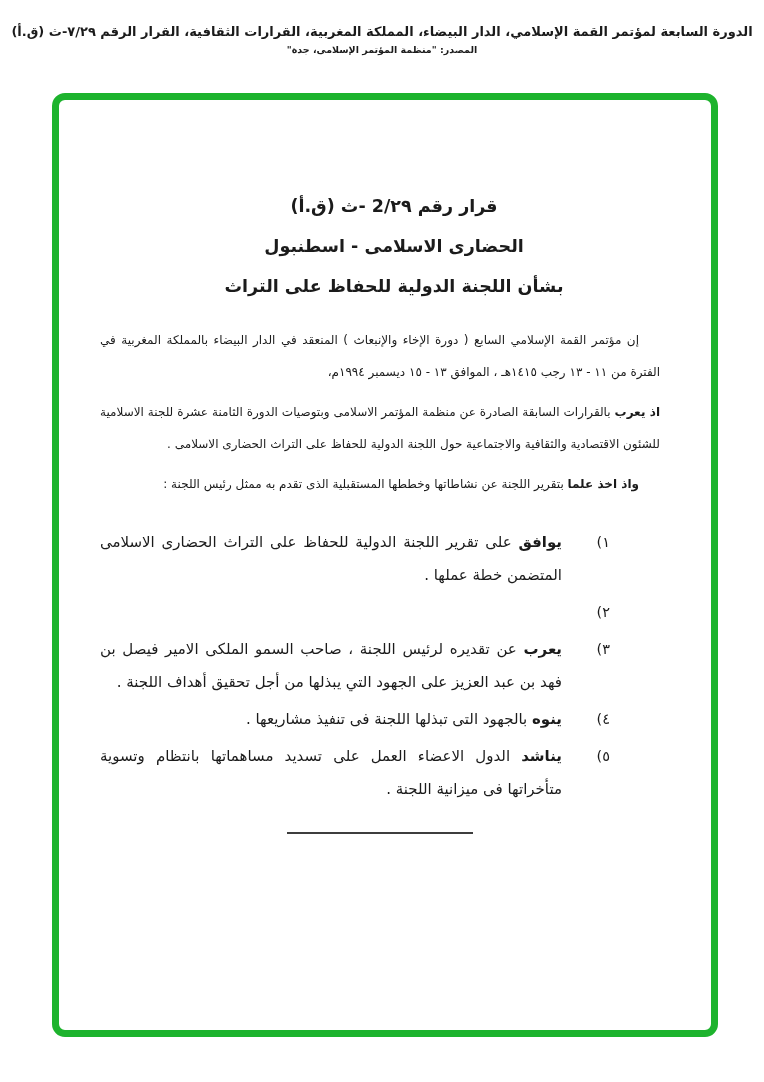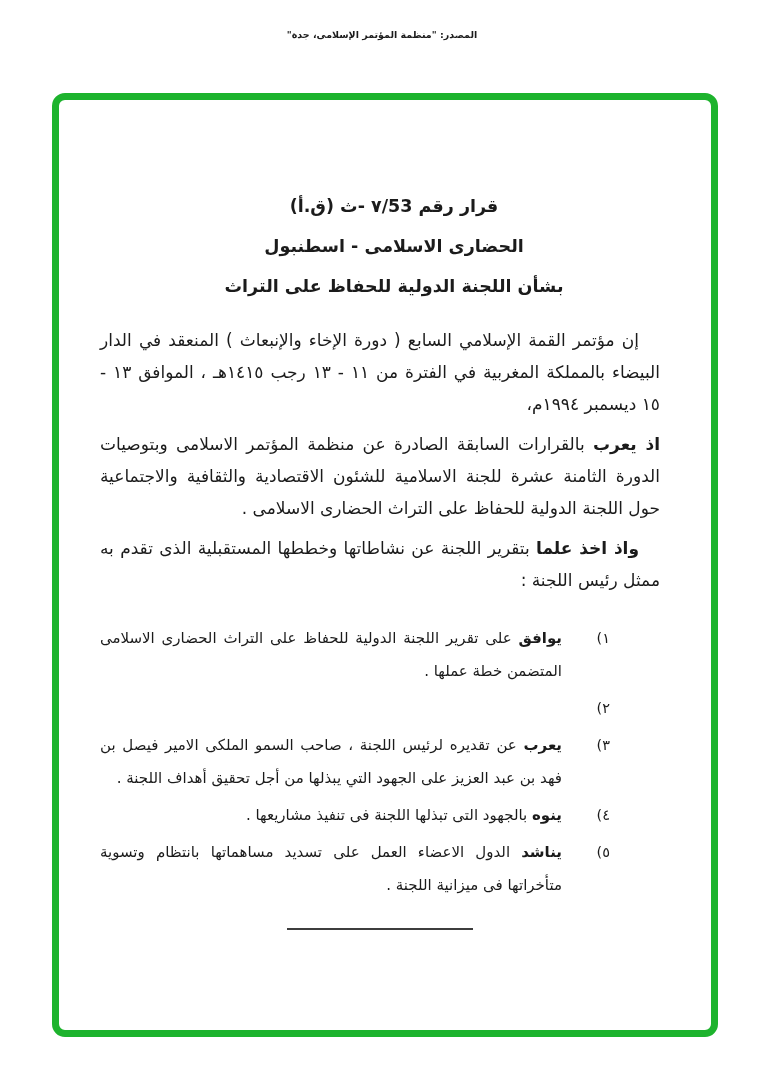--- a/index.html
+++ b/index.html
@@ -69,21 +69,21 @@
     font-size: 17.5px;
     line-height: 40px;
     letter-spacing: 0.2px;
   }
 
   
   .preamble {
     margin-top: 18px;
   }
   .para {
-    font-size: 17px;
+    font-size: 12px;
     line-height: 32px;
     text-align: justify;
     margin: 0 0 8px 0;
   }
   .para.indent { text-indent: 21px; }
   .para .lead { font-weight: bold; }
 
   
   .res-list { margin-top: 26px; }
   .res-item {
@@ -113,28 +113,29 @@
     border-top: 2px solid #3d3d3d;
     margin: 26px auto 0 auto;
   }
 </style>
 </head>
 <body>
 
 <div class="page">
 
   <div class="top-header">
+    <div class="line1">الدورة السابعة لمؤتمر القمة الإسلامي، الدار البيضاء، المملكة المغربية، القرارات الثقافية، القرار الرقم ٧/٢٩-ث (ق.أ)</div>
     <div class="line2">المصدر:  "منظمة المؤتمر الإسلامى، جدة"</div>
   </div>
 
   <div class="scan-frame">
     <div class="scan-content">
 
       <div class="doc-title">
-        <div>قرار رقم ٧/53 -ث (ق.أ)</div>
+        <div>قرار رقم 2/٢٩ -ث (ق.أ)</div>
         <div>الحضارى الاسلامى - اسطنبول</div>
         <div>بشأن اللجنة الدولية للحفاظ على التراث</div>
       </div>
 
       <div class="preamble">
         <p class="para indent"><span class="lead"></span><span>إن مؤتمر القمة الإسلامي السابع ( دورة الإخاء والإنبعاث ) المنعقد في الدار البيضاء بالمملكة المغربية في الفترة من ١١ - ١٣ رجب ١٤١٥هـ ، الموافق ١٣ - ١٥ ديسمبر ١٩٩٤م،</span></p>
         <p class="para"><span class="lead">اذ يعرب</span><span> بالقرارات السابقة الصادرة عن منظمة المؤتمر الاسلامى وبتوصيات الدورة الثامنة عشرة للجنة الاسلامية للشئون الاقتصادية والثقافية والاجتماعية حول اللجنة الدولية للحفاظ على التراث الحضارى الاسلامى .</span></p>
         <p class="para indent"><span class="lead">واذ اخذ علما</span><span> بتقرير اللجنة عن نشاطاتها وخططها المستقبلية الذى تقدم به ممثل رئيس اللجنة :</span></p>
       </div>
 

